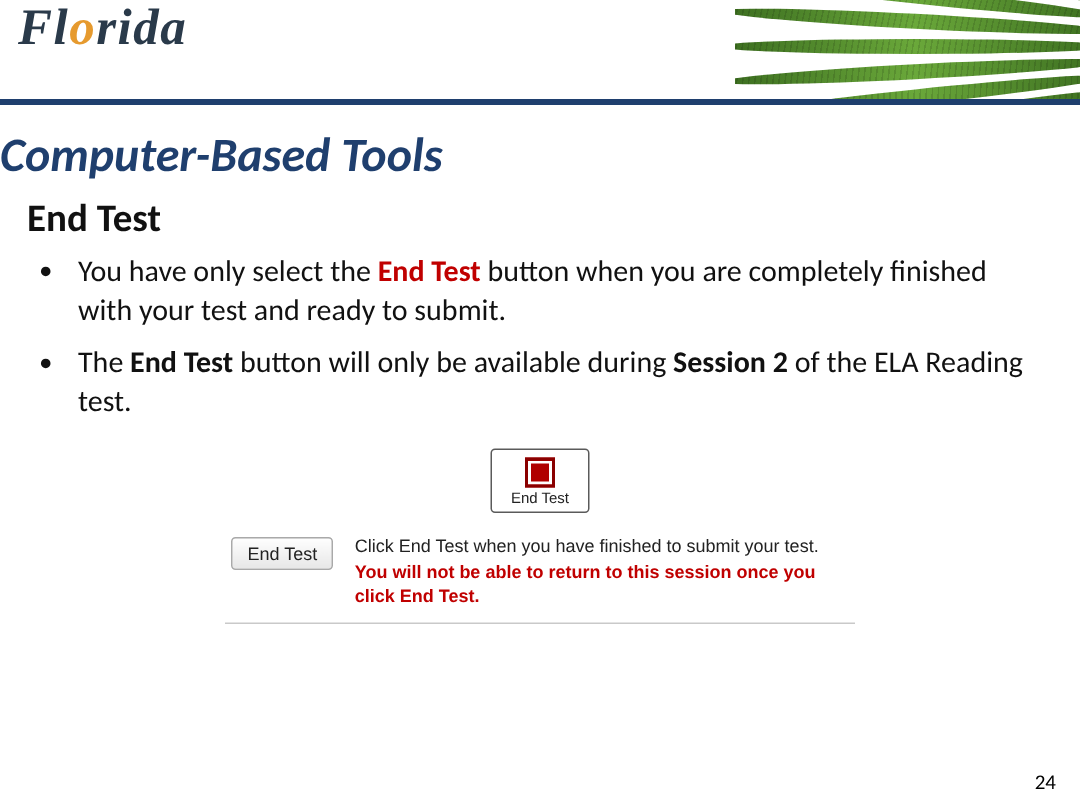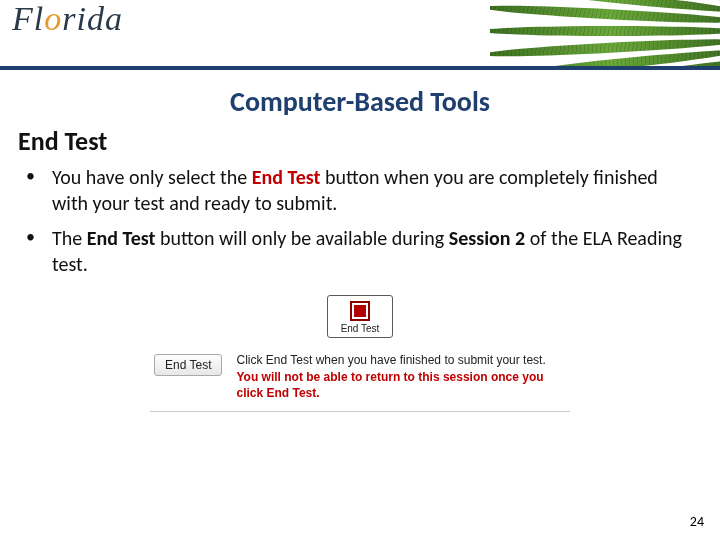--- a/index.html
+++ b/index.html
@@ -19,21 +19,21 @@
     border-bottom: 4px solid #1f3f6e;
   }
   .logo-block {
     position: absolute;
     left: 12px;
     top: 2px;
   }
   .logo-florida {
     font-family: Georgia, "Times New Roman", serif;
     font-style: italic;
-    font-weight: 400;
+    font-weight: 700;
     font-size: 34px;
     color: #2a3a4a;
     letter-spacing: 1px;
     line-height: 1;
   }
   .logo-florida .orange { color: #e69a2e; font-style: italic; }
   .logo-sub {
     font-family: Arial, sans-serif;
     font-size: 10px;
     letter-spacing: 1.5px;
@@ -67,25 +67,26 @@
   .f5 { top: 36px; transform: rotate(-3deg); }
   .f6 { top: 46px; transform: rotate(-6deg); }
   .f7 { top: 56px; transform: rotate(-9deg); }
   .frond::after{
     content:"";position:absolute;inset:0;
     background: repeating-linear-gradient(100deg, rgba(0,0,0,0) 0 3px, rgba(0,0,0,.12) 3px 4px);
     border-radius:50%;
   }
 
   .slide-title {
-    text-align: center;
-    font-size: 28px;
+    text-align: left;
+    font-size: 32px;
     font-weight: 700;
     color: #1f3f6e;
     margin: 14px 0 6px;
+    font-style: italic;
   }
   .section-heading {
     font-size: 26px;
     font-weight: 700;
     color: #111;
     margin: 4px 0 8px 18px;
   }
   ul.bullets {
     list-style: none;
     margin: 0 26px 0 18px;

